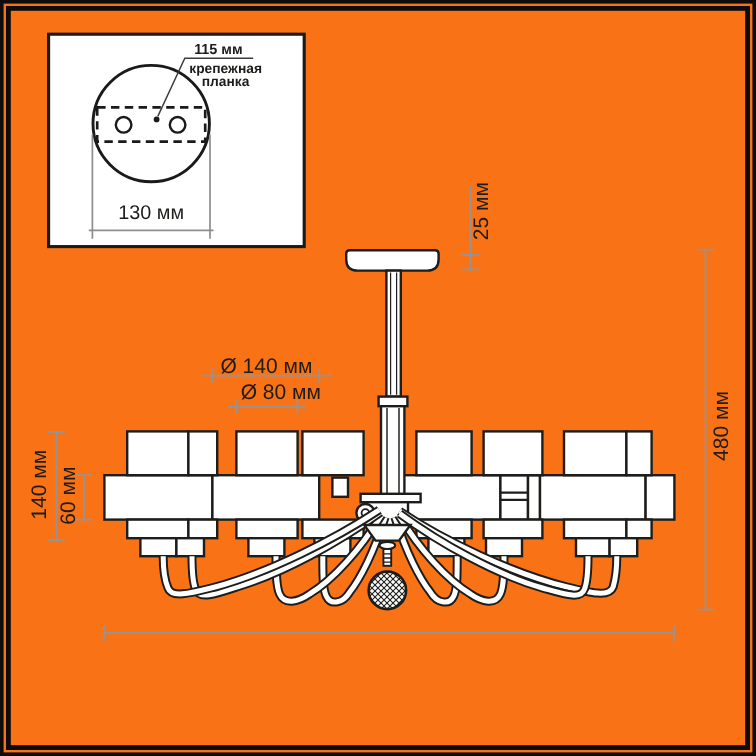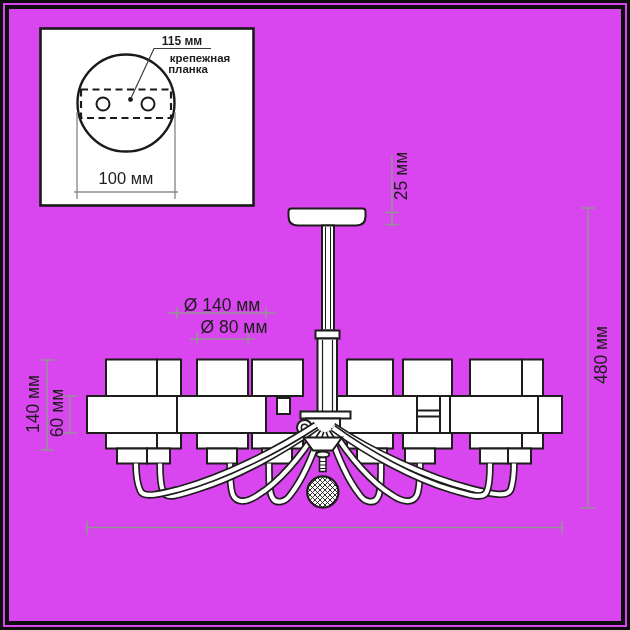--- a/index.html
+++ b/index.html
@@ -1,16 +1,16 @@
 <!DOCTYPE html>
 <html><head>
 <meta charset="utf-8">
 <style>
   html,body{margin:0;padding:0;background:#fff;width:630px;height:630px;overflow:hidden;}
-  #stage{position:relative;width:630px;height:630px;background:#d946ef;
+  #stage{position:relative;width:630px;height:630px;background:#f97316;
          font-family:"Liberation Sans","DejaVu Sans",sans-serif;color:#1d1d1b;}
   
   .frame-a{position:absolute;inset:0;border:3px solid #0d0d0d;pointer-events:none;z-index:50;}
   .frame-b{position:absolute;inset:5px;border:4px solid #0d0d0d;pointer-events:none;z-index:50;}
   svg{position:absolute;left:0;top:0;}
   .lbl{position:absolute;white-space:nowrap;transform:translate(-50%,-50%);
        font-weight:400;color:#1d1d1b;z-index:10;}
   .lbl.v{transform:translate(-50%,-50%) rotate(-90deg);}
   .lbl.b{font-weight:700;}
   .s12{font-size:12px;}
@@ -148,23 +148,23 @@
       <path d="M190 339 H255 M197 333 V345 M248 333 V345"></path>
       <path d="M392 155 V226 M385 212.5 H399 M385 224.5 H399"></path>
       <path d="M47 360 V450 M40 360 H54 M40 450 H54"></path>
       <path d="M70 396 V433 M63 396 H77 M63 433 H77"></path>
       <path d="M588 208 V508 M581 208 H595 M581 508 H595"></path>
       <path d="M87 527.5 H562 M87 521 V534.5 M562 521 V534.5"></path>
     </g>
   </svg>
 
   <span class="lbl s12" style="left:182px;top:41px;font-weight:600;">115 мм</span>
-  <span class="lbl s11 b" style="left:200px;top:58px;">крепежная</span>
+  <span class="lbl s11 b" style="left:188px;top:58px;">крепежная</span>
   <span class="lbl s11 b" style="left:188px;top:69px;text-align:right;">планка</span>
-  <span class="lbl s16" style="left:126px;top:178px;">100 мм</span>
+  <span class="lbl s16" style="left:126px;top:178px;">130 мм</span>
 
   <span class="lbl v s17" style="left:401px;top:176px;">25 мм</span>
   <span class="lbl s17" style="left:222px;top:305px;">Ø 140 мм</span>
   <span class="lbl s17" style="left:234px;top:327px;">Ø 80 мм</span>
   <span class="lbl v s17" style="left:33px;top:404px;">140 мм</span>
   <span class="lbl v s17" style="left:57px;top:413px;">60 мм</span>
   <span class="lbl v s17" style="left:601px;top:355px;">480 мм</span>
 
   <div class="frame-a"></div>
   <div class="frame-b"></div>

